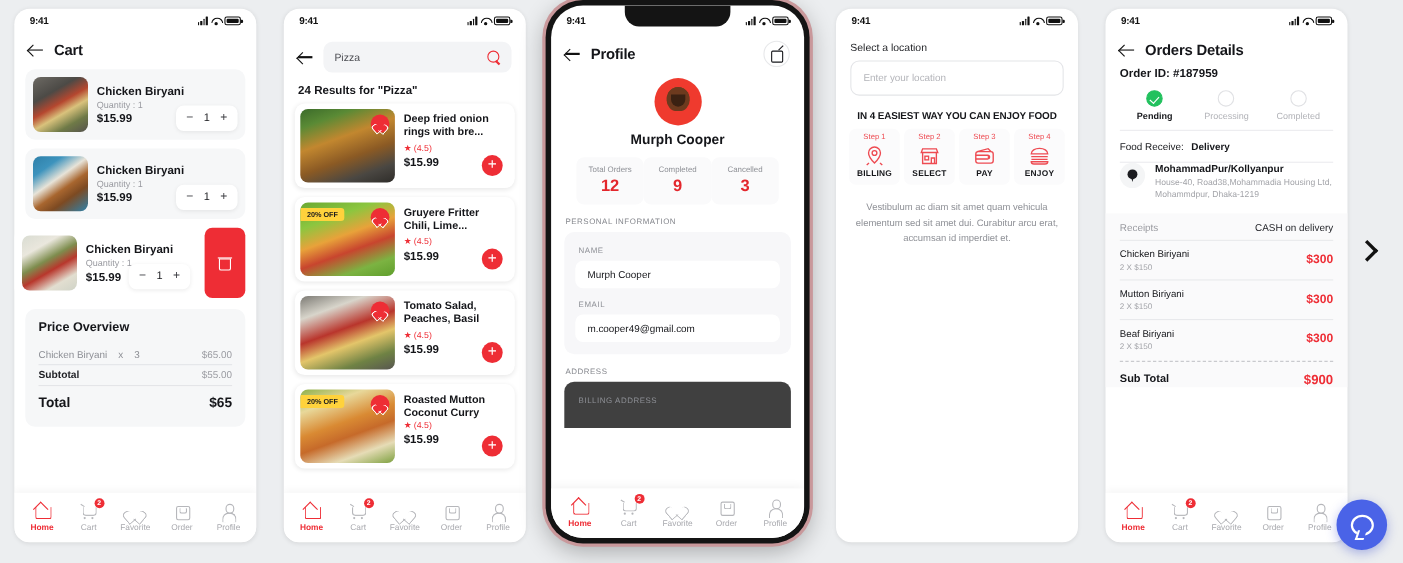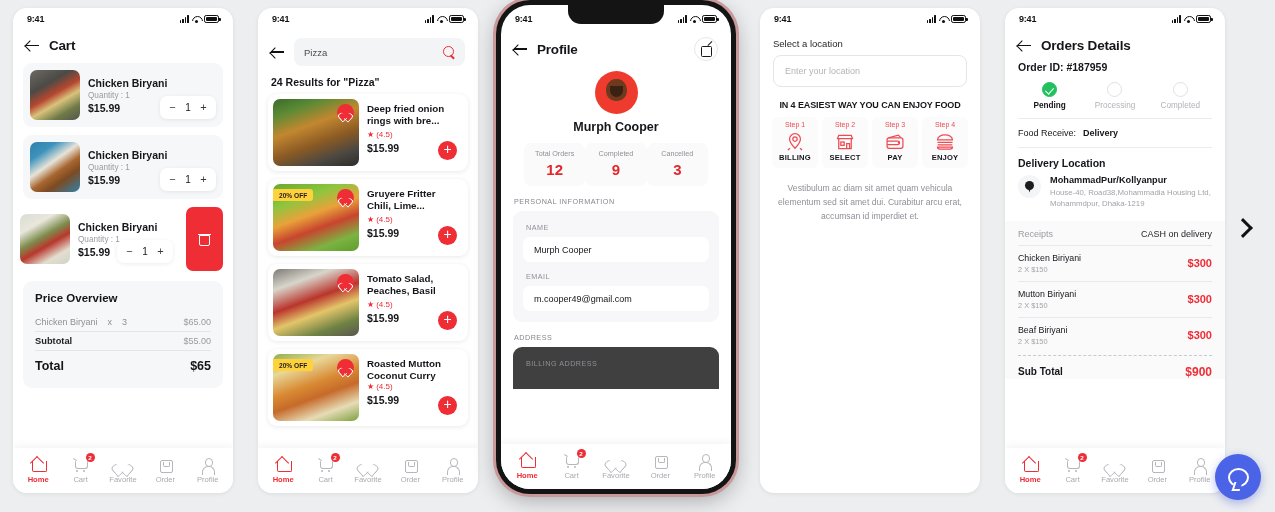--- a/index.html
+++ b/index.html
@@ -702,21 +702,20 @@
         <div class="odot"></div>
         <div class="ostep-l">Completed</div>
       </div>
     </div>
     <div class="hr"></div>
     <div class="frow">
       <b>Food Receive:</b>
       <span class="val">Delivery</span>
     </div>
     <div class="hr"></div>
-    <div class="dl-title">Delivery Location</div>
     <div class="dl-row">
       <span class="pin-wrap">
           <span class="pin"></span>
         </span>
       <span style="min-width:0;">
         <div class="dl-name">MohammadPur/Kollyanpur</div>
         <div class="dl-addr">House-40, Road38,Mohammadia Housing Ltd, Mohammdpur, Dhaka-1219</div>
       </span>
     </div>
     <div class="rcpt-head">

